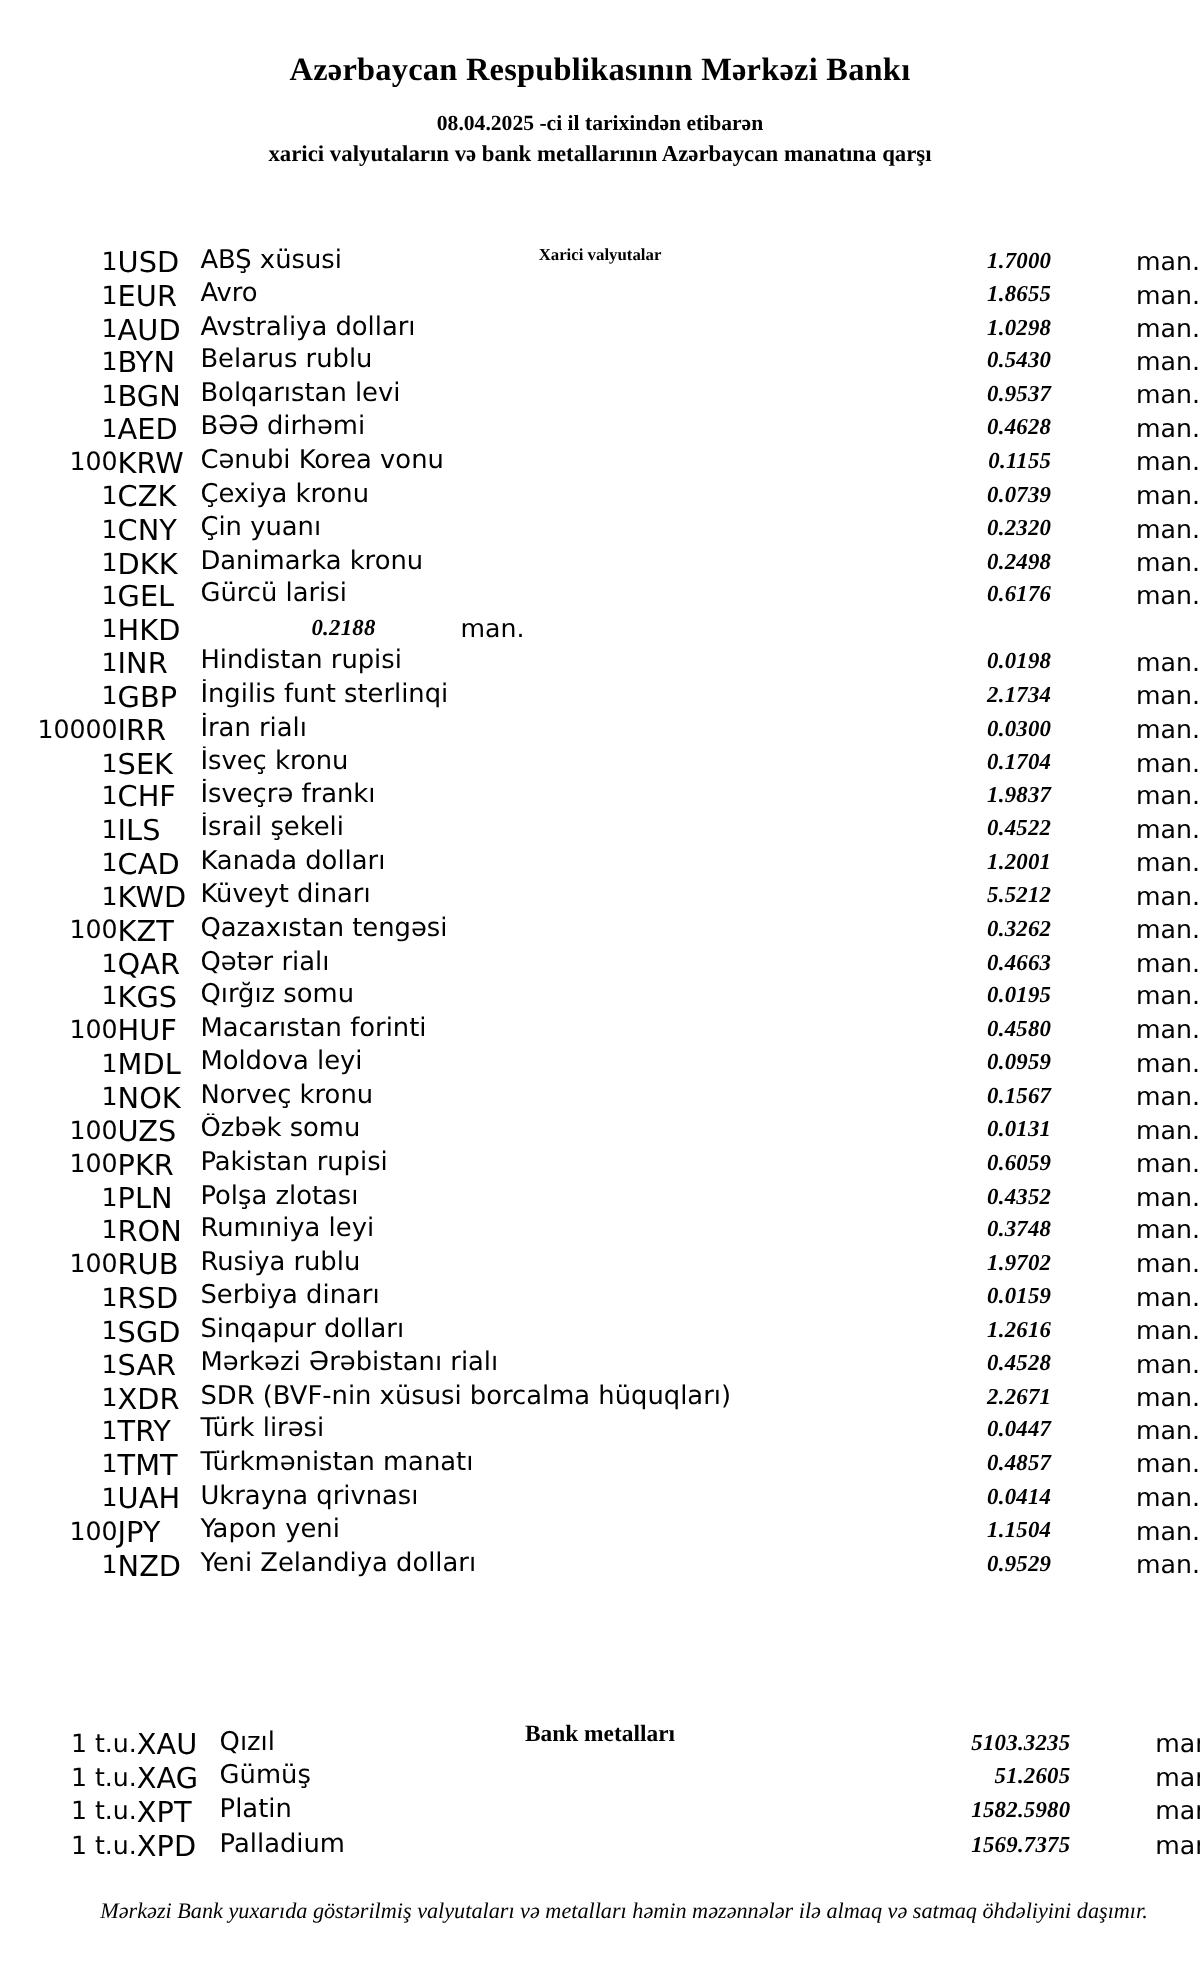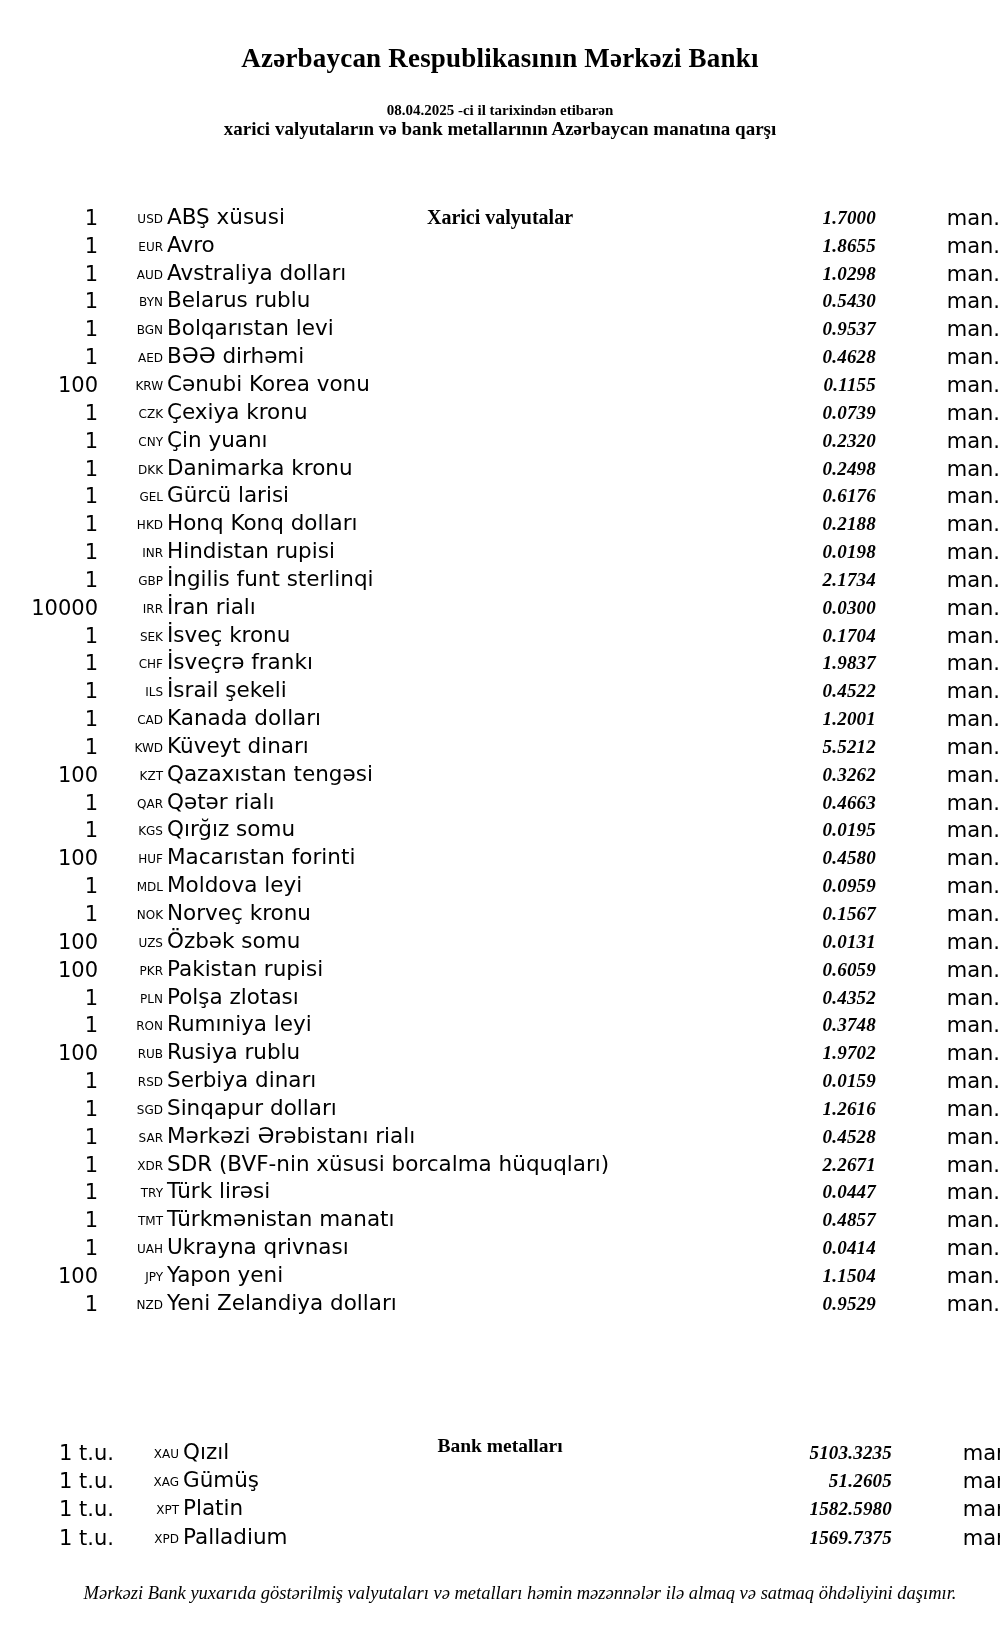--- a/index.html
+++ b/index.html
@@ -5,33 +5,33 @@
   html, body { margin: 0; padding: 0; }
   body {
     width: 1000px; height: 1639px;
     background: #ffffff; color: #000000;
     font-family: "DejaVu Sans", sans-serif;
     position: relative; overflow: hidden;
   }
   .centered { position: absolute; left: 0; width: 100%; text-align: center; }
   .serifbold { font-family: "Liberation Serif", serif; font-weight: bold; margin-top: 30px; }
   #page-title   { top: 13px;  font-size: 27px; letter-spacing: 0.2px; }
-  #date-line    { top: 72px;  font-size: 15px; }
+  #date-line    { top: 62px;  font-size: 18px; }
   #subtitle     { top: 88px;  font-size: 19px; }
-  #fx-section-title     { top: 176px;  font-size: 20px; }
+  #fx-section-title     { top: 176px;  font-size: 14px; }
   #metals-section-title { top: 1405px; font-size: 19.5px; }
 
   #fx-rows    { position: absolute; top: 204px;  left: 0; width: 100%; }
   #metal-rows { position: absolute; top: 1439px; left: 16px; width: 100%; }
 
   .row { display: flex; align-items: center; height: 27.85px; }
   #metal-rows .row { height: 28.2px; }
 
   .qty  { width: 98px; text-align: right; font-size: 21px; white-space: pre; flex: none; }
-  .code { width: 65px; text-align: right; font-size: 12px; position: relative; top: 1px; flex: none; }
+  .code { width: 65px; text-align: left; font-size: 24px; position: relative; top: 1px; flex: none; }
   .name { flex: 1; padding-left: 4px; font-size: 21.5px; position: relative; top: -1.5px;
           white-space: nowrap; overflow: hidden; }
   .rate { width: 150px; text-align: right; flex: none;
           font-family: "Liberation Serif", serif; font-style: italic; font-weight: bold;
           font-size: 19px; letter-spacing: 0.2px; }
   .unit { width: 124px; padding-left: 14px; box-sizing: border-box;
           text-align: right; font-size: 21px; flex: none; }
 
   #footer {
     position: absolute; top: 1583px; left: 0; width: 100%;
@@ -126,21 +126,20 @@
     <div class="row">
       <span class="qty">1</span>
       <span class="code">GEL</span>
       <span class="name">Gürcü larisi</span>
       <span class="rate">0.6176</span>
       <span class="unit">man.</span>
     </div>
     <div class="row">
       <span class="qty">1</span>
       <span class="code">HKD</span>
-      <span class="name">Honq Konq dolları</span>
       <span class="rate">0.2188</span>
       <span class="unit">man.</span>
     </div>
     <div class="row">
       <span class="qty">1</span>
       <span class="code">INR</span>
       <span class="name">Hindistan rupisi</span>
       <span class="rate">0.0198</span>
       <span class="unit">man.</span>
     </div>

